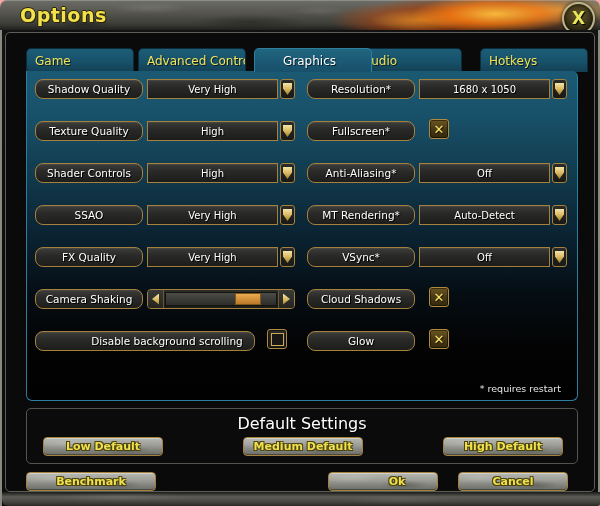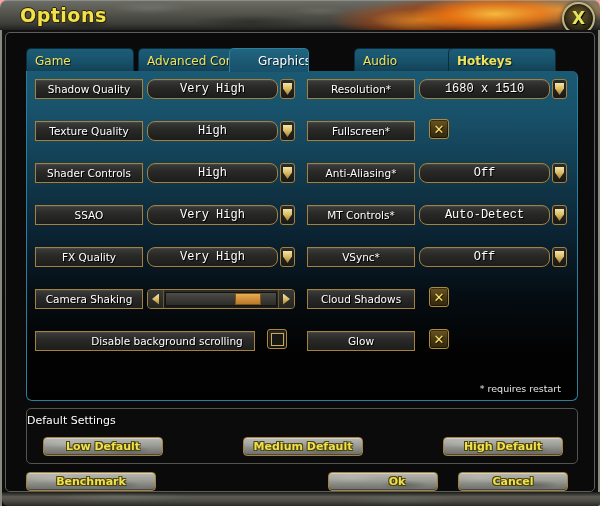--- a/index.html
+++ b/index.html
@@ -112,42 +112,41 @@
   
   .col{position:absolute;top:8px;width:268px;}
   .col.left{left:8px;}
   .col.right{left:280px;}
   .row{position:relative;height:20px;margin-bottom:22px;}
 
   .lbl-btn{
     position:absolute;left:0;top:0;width:108px;height:20px;
     background:linear-gradient(180deg,#3d3d3c 0%,#2a2a29 40%,#1d1d1c 100%);
     border:1px solid #a5813c;
-    border-radius:0;
+    border-radius:8px;
     box-sizing:border-box;
     display:flex;align-items:center;justify-content:center;
     font-size:10.5px;color:#ffffff;
     text-shadow:1px 1px 0 #000;
     cursor:pointer;
     box-shadow:inset 0 1px 0 rgba(255,255,255,.06);
   }
   .lbl-btn.wide{width:220px;padding-left:44px;}
 
   .dropdown{
     position:absolute;left:112px;top:0;width:148px;height:20px;
     cursor:pointer;
   }
   .dd-field{
     position:absolute;left:0;top:0;right:17px;height:20px;
     background:linear-gradient(180deg,#3b3b3a 0%,#292928 40%,#1c1c1b 100%);
-    border:1px solid #a5813c;border-radius:8px;box-sizing:border-box;
-    display:flex;align-items:center;justify-content:center;
-    font-size:12px;color:#ffffff;text-shadow:1px 1px 0 #000;
+    border:1px solid #a5813c;border-radius:0;box-sizing:border-box;
+    display:flex;align-items:center;justify-content:center;
+    font-size:10px;color:#ffffff;text-shadow:1px 1px 0 #000;
     box-shadow:inset 0 1px 0 rgba(255,255,255,.06);
-    font-family:Liberation Mono, monospace;
   }
   .dd-arrow{
     position:absolute;right:0;top:0;width:15px;height:20px;
     background:linear-gradient(180deg,#2b2b2a,#191918);
     border:1px solid #a5813c;border-radius:3px;box-sizing:border-box;
     display:flex;align-items:center;justify-content:center;
   }
   .dd-arrow i{
     display:block;width:9px;height:12px;
     background:linear-gradient(180deg,#f4e6a8 0%,#d6b45c 55%,#a07f2c 100%);
@@ -211,22 +210,22 @@
     font-size:9.5px;color:#e6e6e6;text-shadow:1px 1px 0 #000;
   }
 
   
   .defaults{
     position:absolute;left:24px;top:378px;width:552px;height:56px;
     background:#0b0b0b;
     border:1px solid #55554f;border-radius:5px;box-sizing:border-box;
   }
   .defaults-title{
-    position:absolute;left:0;right:0;top:5px;text-align:left;
-    font-size:11px;color:#ffffff;text-shadow:1px 1px 0 #000;
+    position:absolute;left:0;right:0;top:5px;text-align:center;
+    font-size:16px;color:#ffffff;text-shadow:1px 1px 0 #000;
   }
   .stone-btn{
     position:absolute;height:19px;
     background:
       radial-gradient(ellipse 30px 5px at 20% 30%, rgba(255,255,255,.16), rgba(0,0,0,0)),
       radial-gradient(ellipse 24px 5px at 70% 70%, rgba(0,0,0,.22), rgba(0,0,0,0)),
       linear-gradient(180deg,#b9b9b4 0%,#9b9b95 45%,#83837d 72%,#6d6d67 100%);
     border:1px solid #a5813c;border-radius:4px;box-sizing:border-box;
     display:flex;align-items:center;justify-content:center;
     font-size:11px;font-weight:bold;color:#f0e04d;
@@ -254,23 +253,23 @@
     <div class="close-btn">X</div>
   </div>
 
   <div class="frame">
     <div class="frame-inner"></div>
     <div class="footer-stone"></div>
 
     <div class="tabs">
       <div class="tab" style="left:0px;width:108px;">Game</div>
       <div class="tab" style="left:112px;width:108px;">Advanced Controls</div>
-      <div class="tab active" style="left:203px;width:80px;padding-left:28px;">Graphics</div>
+      <div class="tab active" style="left:228px;width:118px;padding-left:28px;">Graphics</div>
       <div class="tab" style="left:328px;width:108px;">Audio</div>
-      <div class="tab" style="left:422px;width:108px;font-weight:bold;">Hotkeys</div>
+      <div class="tab" style="left:454px;width:108px;">Hotkeys</div>
     </div>
 
     <div class="content">
 
       <div class="col left">
 
         <div class="row">
           <div class="lbl-btn">Shadow Quality</div>
           <div class="dropdown">
             <div class="dd-field">Very High</div>
@@ -342,21 +341,21 @@
           </div>
         </div>
 
       </div>
 
       <div class="col right">
 
         <div class="row">
           <div class="lbl-btn">Resolution*</div>
           <div class="dropdown">
-            <div class="dd-field">1680 x 1510</div>
+            <div class="dd-field">1680 x 1050</div>
             <div class="dd-arrow">
                 <i></i>
               </div>
           </div>
         </div>
 
         <div class="row">
           <div class="lbl-btn">Fullscreen*</div>
           <div class="checkbox">
             <span class="mark">✕</span>
@@ -367,21 +366,21 @@
           <div class="lbl-btn">Anti-Aliasing*</div>
           <div class="dropdown">
             <div class="dd-field">Off</div>
             <div class="dd-arrow">
                 <i></i>
               </div>
           </div>
         </div>
 
         <div class="row">
-          <div class="lbl-btn">MT Controls*</div>
+          <div class="lbl-btn">MT Rendering*</div>
           <div class="dropdown">
             <div class="dd-field">Auto-Detect</div>
             <div class="dd-arrow">
                 <i></i>
               </div>
           </div>
         </div>
 
         <div class="row">
           <div class="lbl-btn">VSync*</div>

